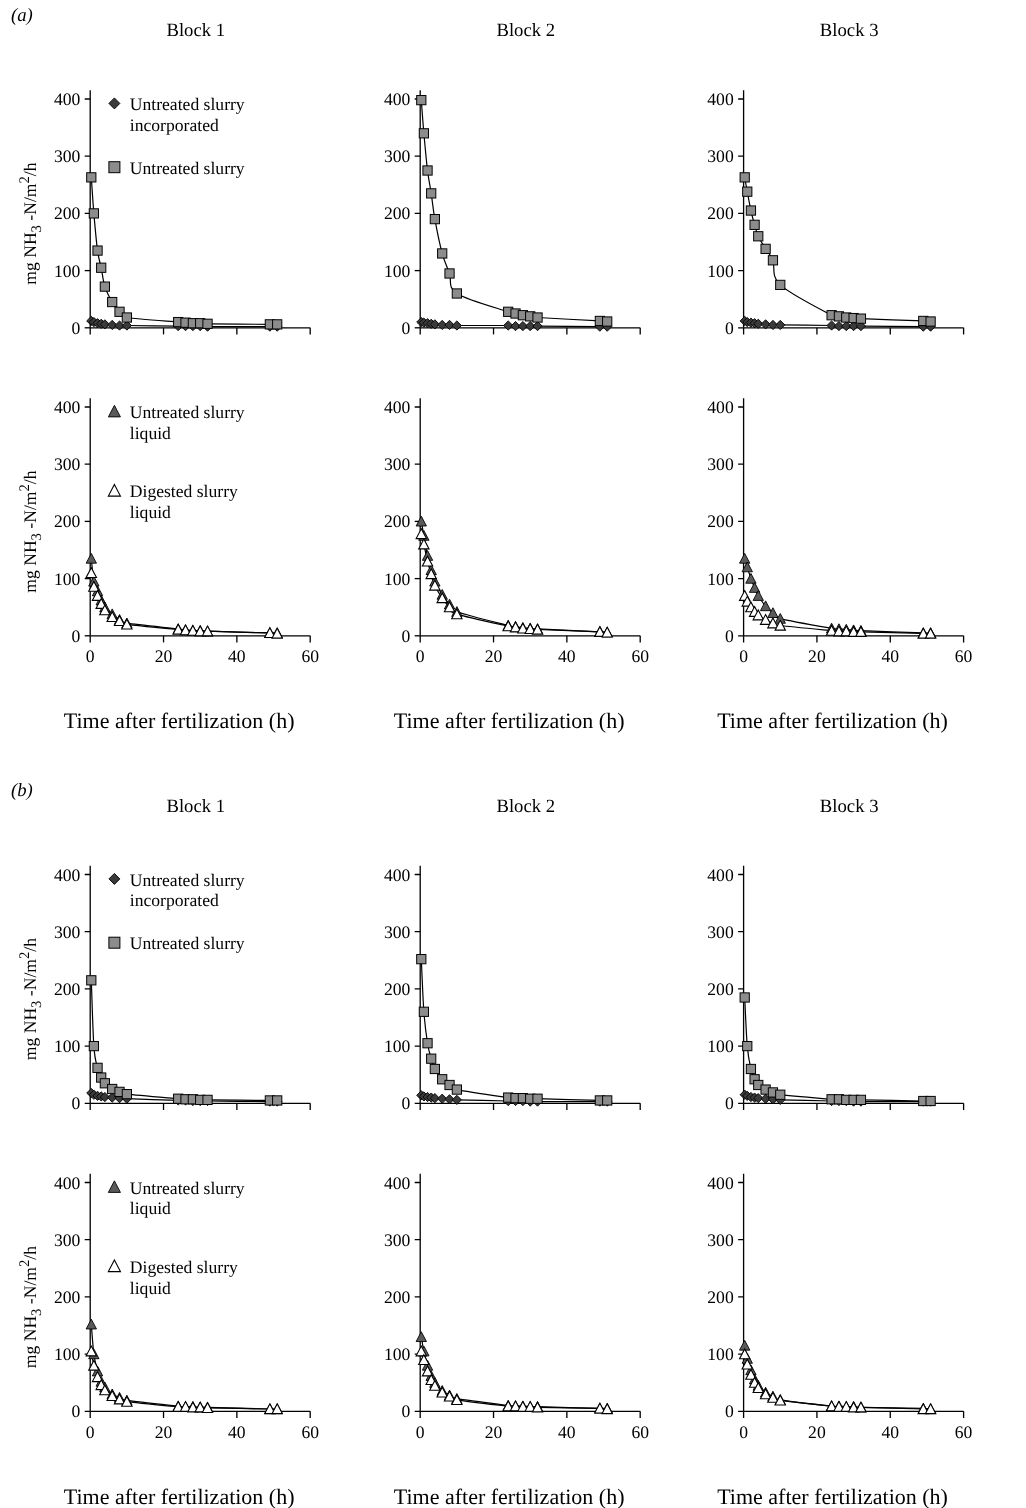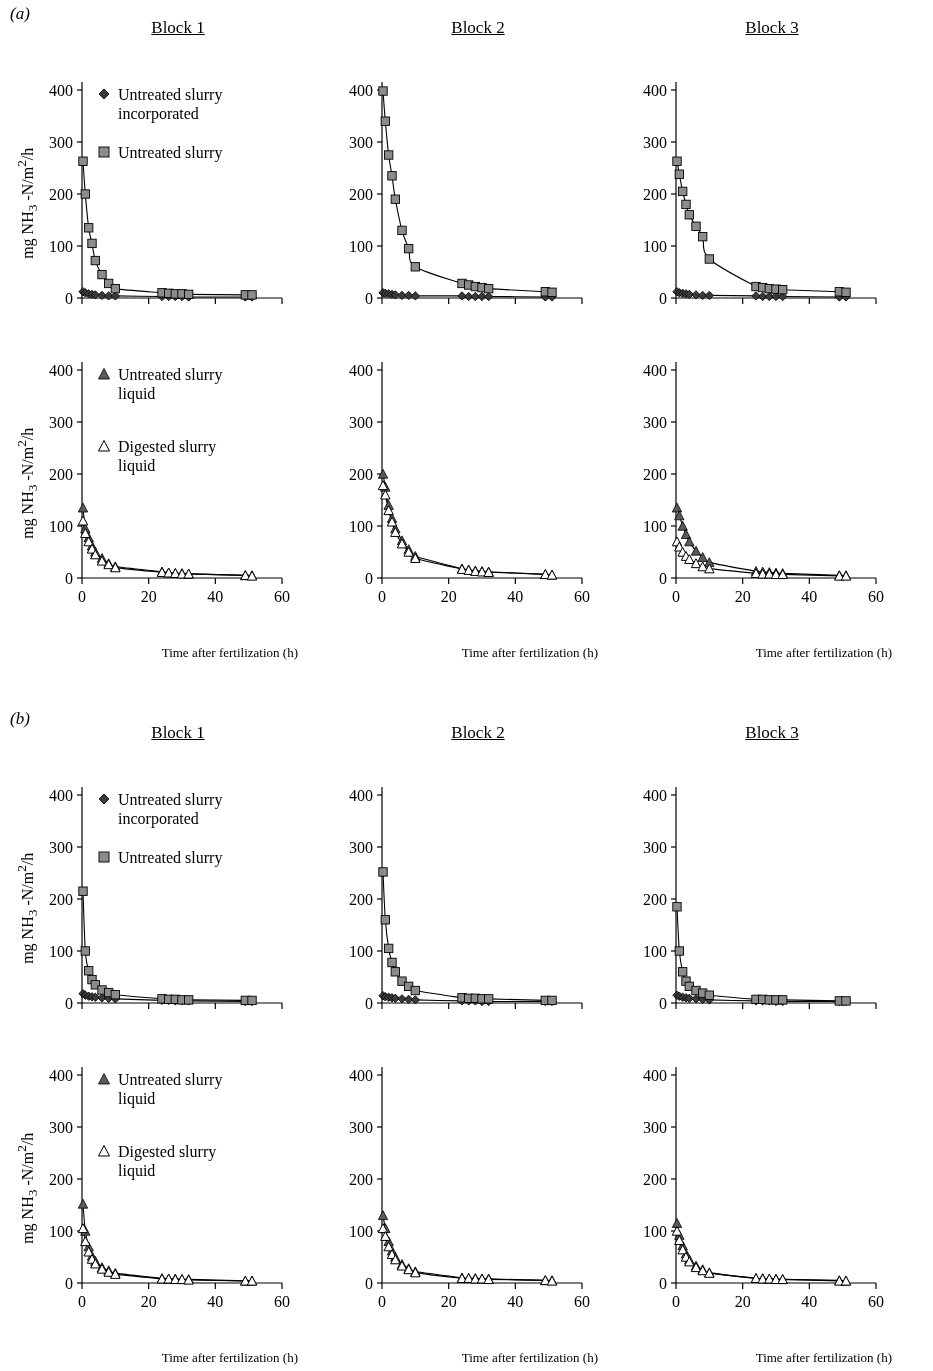--- a/index.html
+++ b/index.html
@@ -19,26 +19,25 @@
     position: absolute;
     font-family: "Liberation Serif", serif;
     font-size: 17px;
     font-style: italic;
   }
   .block-title {
     position: absolute;
     font-size: 17px;
     text-align: center;
     width: 200px;
-    text-decoration: underline;
   }
   .axis-title-x {
     position: absolute;
-    font-size: 13px;
-    text-align: right;
+    font-size: 20px;
+    text-align: left;
     width: 240px;
   }
   .axis-title-y {
     position: absolute;
     font-size: 16px;
     transform: rotate(-90deg);
     transform-origin: center center;
     white-space: nowrap;
     text-align: center;
   }

